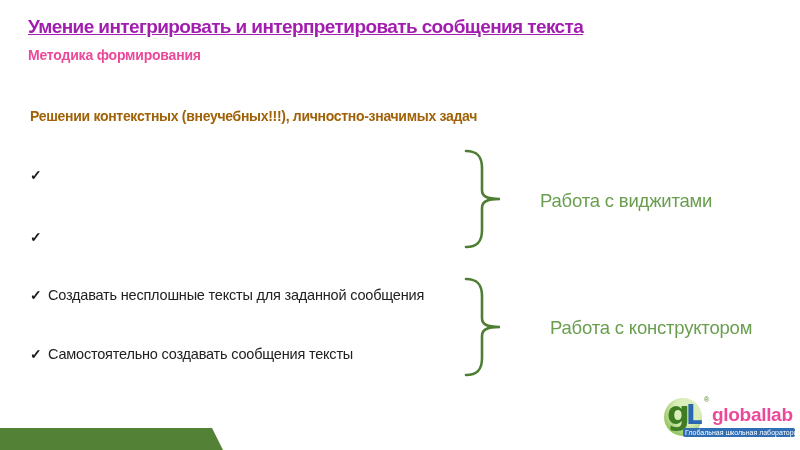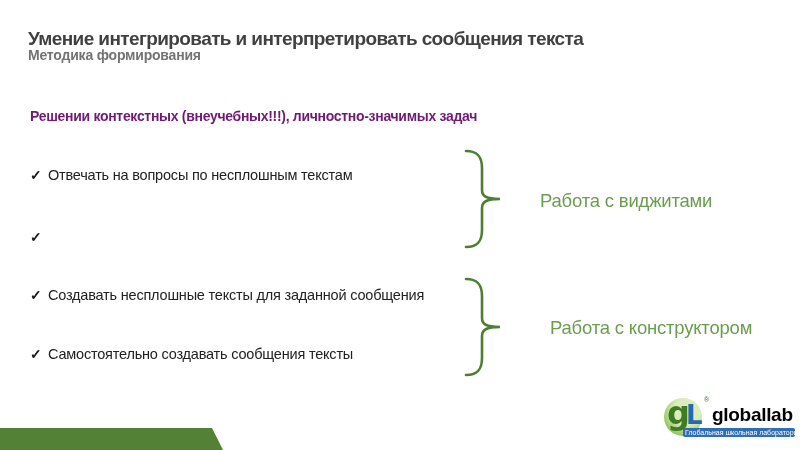--- a/index.html
+++ b/index.html
@@ -1,30 +1,30 @@
 <!DOCTYPE html>
 <html><head>
 <meta charset="utf-8">
 <style>
   html,body{margin:0;padding:0;background:#ffffff;}
   .slide{
     position:relative;width:800px;height:450px;background:#ffffff;
     overflow:hidden;font-family:"Liberation Sans",sans-serif;
   }
   .title{
-    position:absolute;left:28px;top:28px;width:720px;
-    font-size:19px;font-weight:700;color:#404040;letter-spacing:-0.6px;
+    position:absolute;left:28px;top:16px;width:720px;
+    font-size:19px;font-weight:700;color:#a21caf;letter-spacing:-0.6px;text-decoration:underline;
   }
   .subtitle{
     position:absolute;left:28px;top:47px;
-    font-size:14px;font-weight:700;color:#737373;letter-spacing:-0.2px;
+    font-size:14px;font-weight:700;color:#ec4899;letter-spacing:-0.2px;
   }
   .section-heading{
     position:absolute;left:30px;top:108px;width:540px;
-    font-size:14px;font-weight:700;color:#701a75;letter-spacing:-0.3px;
+    font-size:14px;font-weight:700;color:#a16207;letter-spacing:-0.3px;
   }
   .bullet{
     position:absolute;left:30px;width:440px;display:flex;align-items:flex-start;
     font-size:14.5px;color:#212121;letter-spacing:-0.2px;line-height:17px;
   }
   .bullet .check{
     width:18px;flex:0 0 18px;font-size:14px;color:#1a1a1a;font-weight:700;
   }
   .bullet-1{top:167px;} .bullet-2{top:229px;} .bullet-3{top:287px;} .bullet-4{top:346px;}
   .brace{position:absolute;left:462px;width:42px;height:102px;}
@@ -52,40 +52,39 @@
   }
   .logo-l{
     position:absolute;left:22px;top:2px;font-size:26px;font-weight:700;
     color:#2a67b2;font-family:"DejaVu Sans",sans-serif;
   }
   .logo-reg{
     position:absolute;left:40px;top:-2px;font-size:7px;color:#3f7d23;
   }
   .logo-name{
     position:absolute;left:50px;top:8px;font-size:19px;font-weight:700;
-    color:#000000;letter-spacing:-0.3px;
+    color:#ec4899;letter-spacing:-0.3px;
   }
   .logo-tagline{
     position:absolute;left:21px;top:32px;width:112px;box-sizing:border-box;
     background:#2f6db5;color:#ffffff;font-size:7px;line-height:9px;
     text-align:center;border-radius:2px;padding:0 2px;white-space:nowrap;overflow:hidden;
   }
 </style>
 </head>
 <body>
 
 <div class="slide">
 
   <div class="title">Умение интегрировать и интерпретировать сообщения текста</div>
   <div class="subtitle">Методика формирования</div>
   <div class="section-heading">Решении контекстных (внеучебных!!!), личностно-значимых задач</div>
 
   <div class="bullet bullet-1">
     <span class="check">✓</span>
-    <span>Отвечать на вопросы по несплошным текстам</span>
   </div>
   <div class="bullet bullet-2">
     <span class="check">✓</span>
   </div>
   <div class="bullet bullet-3">
     <span class="check">✓</span>
     <span>Создавать несплошные тексты для заданной сообщения</span>
   </div>
   <div class="bullet bullet-4">
     <span class="check">✓</span>

